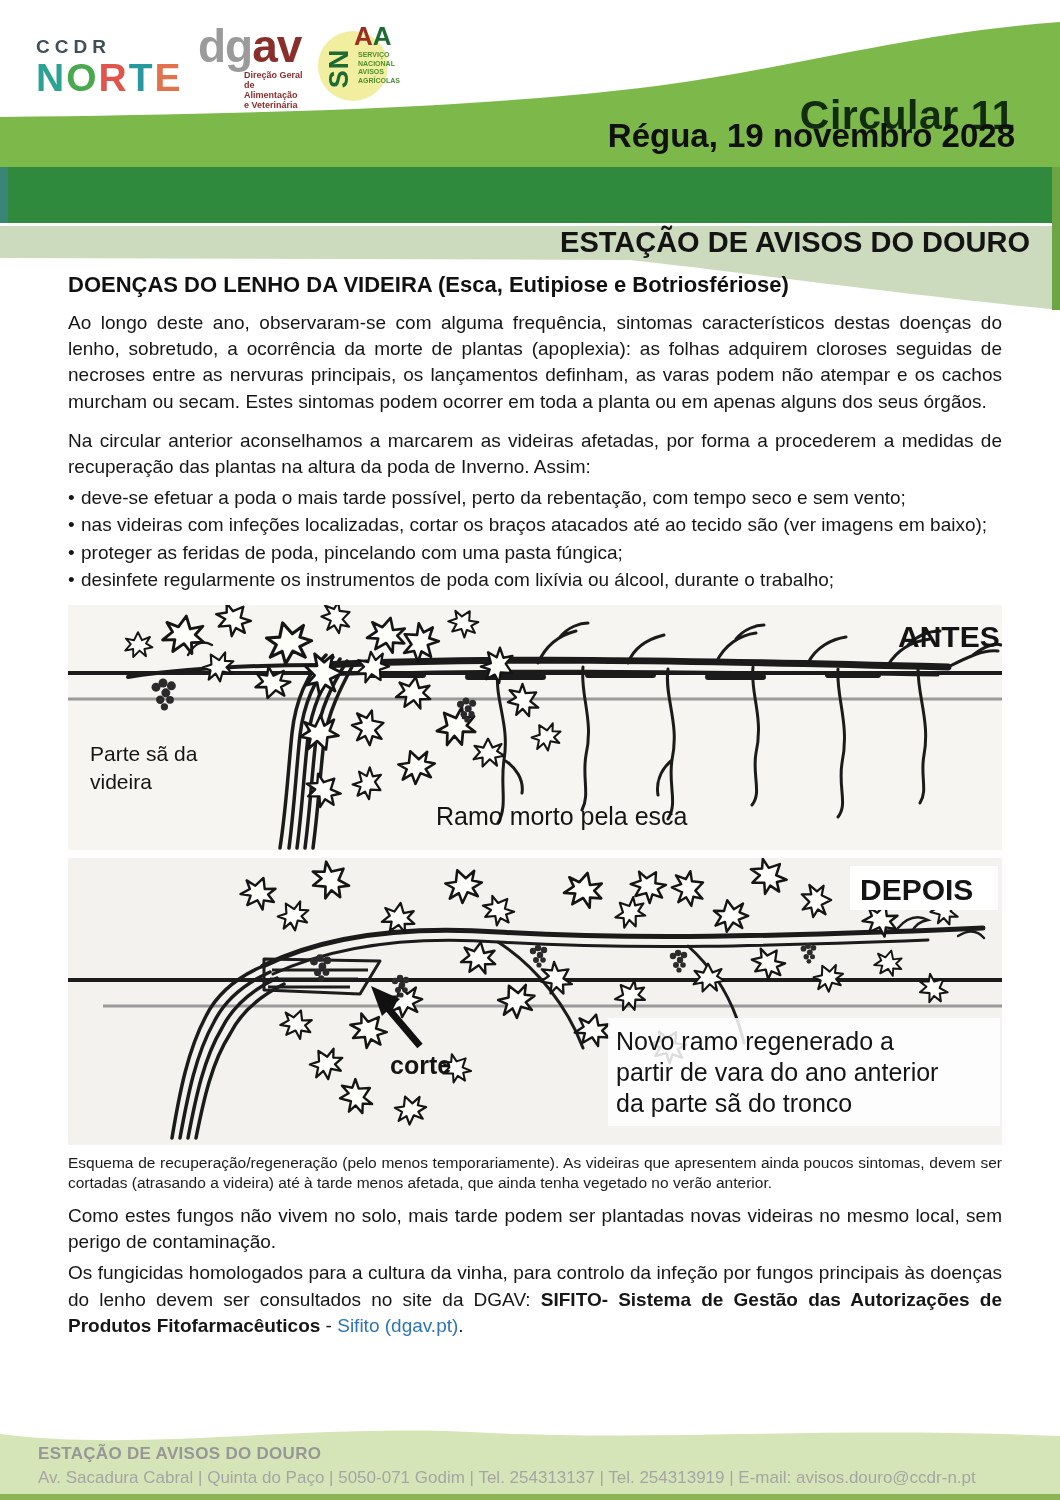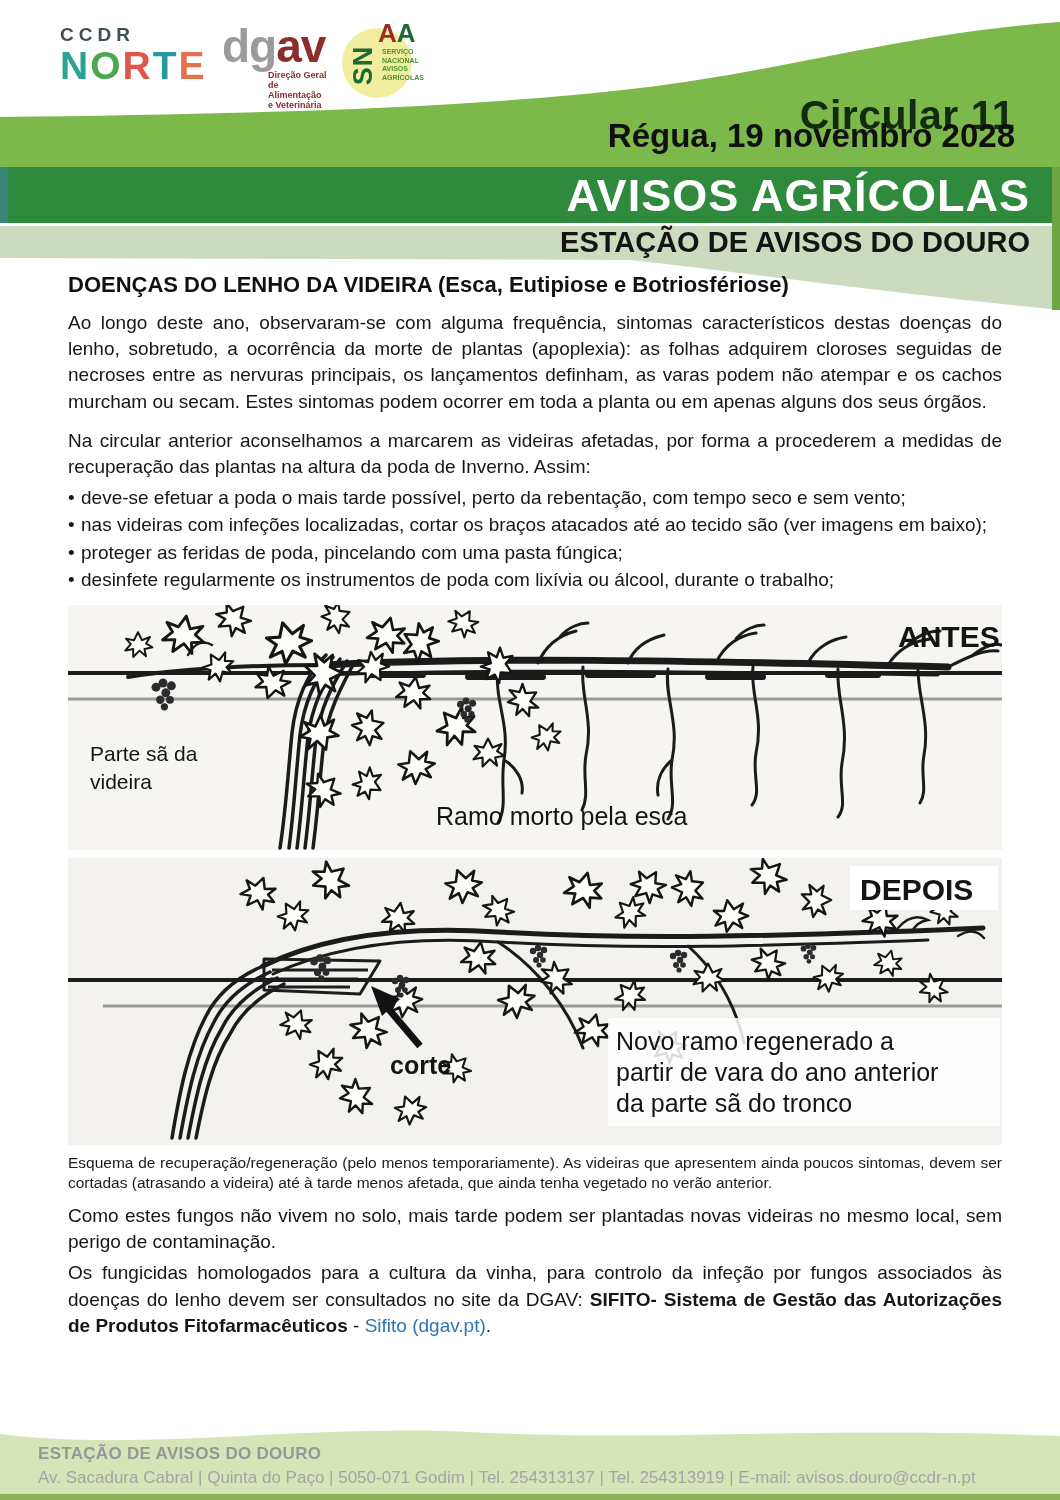--- a/index.html
+++ b/index.html
@@ -8,21 +8,21 @@
   
   #header-svg{position:absolute;top:0;left:0;z-index:0;}
   .hdr-text{position:absolute;right:45px;text-align:right;z-index:3;white-space:nowrap;}
   #circular{top:68px;font-size:41px;font-weight:bold;color:#122c10;letter-spacing:.5px;margin-top:24px;}
   #dateline{top:117px;font-size:33px;font-weight:bold;color:#101010;}
   #band-title{position:absolute;top:170px;left:0;width:1030px;height:53px;z-index:3;
       text-align:right;font-size:45px;font-weight:bold;color:#ffffff;line-height:52px;letter-spacing:1px;}
   #band-subtitle{position:absolute;top:225px;left:0;width:1030px;height:35px;z-index:3;
       text-align:right;font-size:29px;font-weight:bold;color:#141414;line-height:34px;}
   
-  #logos{position:absolute;top:24px;left:60px;z-index:3;display:flex;align-items:flex-start;}
+  #logos{position:absolute;top:24px;left:36px;z-index:3;display:flex;align-items:center;}
   #ccdr{width:160px;}
   #ccdr-top{font-size:19px;font-weight:bold;color:#3f4e57;letter-spacing:5px;}
   #ccdr-norte{font-size:39px;font-weight:bold;letter-spacing:2px;line-height:40px;}
   #ccdr-norte span{display:inline-block;}
   .nl0{color:#2aa392}.nl1{color:#49a94e}.nl2{color:#e0564d}.nl3{color:#26989e}.nl4{color:#e2724d}
   #dgav{margin-left:2px;position:relative;width:110px;}
   #dgav-word{font-size:46px;font-weight:bold;line-height:44px;letter-spacing:-1px;}
   #dgav-dg{color:#9b9b9b}#dgav-av{color:#8a2e2c}
   #dgav-sub{font-size:9px;font-weight:bold;color:#8a2e2c;line-height:10px;margin-left:46px;margin-top:2px;}
   #snaa{position:relative;margin-left:10px;width:86px;height:80px;}
@@ -86,21 +86,20 @@
         <div>SERVIÇO</div>
         <div>NACIONAL</div>
         <div>AVISOS</div>
         <div>AGRÍCOLAS</div>
       </div>
     </div>
   </div>
 
   <div id="circular" class="hdr-text">Circular 11</div>
   <div id="dateline" class="hdr-text">Régua, 19 novembro 2028</div>
-  <div id="band-title">AVISOS AGRÍCOLAS</div>
   <div id="band-subtitle">ESTAÇÃO DE AVISOS DO DOURO</div>
 
   <div id="col">
     <h1 id="doc-title">DOENÇAS DO LENHO DA VIDEIRA (Esca, Eutipiose e Botriosfériose)</h1>
     <p class="para">Ao longo deste ano, observaram-se com alguma frequência, sintomas característicos destas doenças do lenho, sobretudo, a ocorrência da morte de plantas (apoplexia): as folhas adquirem cloroses seguidas de necroses entre as nervuras principais, os lançamentos definham, as varas podem não atempar e os cachos murcham ou secam. Estes sintomas podem ocorrer em toda a planta ou em apenas alguns dos seus órgãos.</p>
     <p class="para tight">Na circular anterior aconselhamos a marcarem as videiras afetadas, por forma a procederem a medidas de recuperação das plantas na altura da poda de Inverno. Assim:</p>
     <ul class="bullets">
       <li>deve-se efetuar a poda o mais tarde possível, perto da rebentação, com tempo seco e sem vento;</li>
       <li>nas videiras com infeções localizadas, cortar os braços atacados até ao tecido são (ver imagens em baixo);</li>
       <li>proteger as feridas de poda, pincelando com uma pasta fúngica;</li>
@@ -257,21 +256,21 @@
       </g>
       <text x="792" y="42" font-size="30" font-weight="bold">DEPOIS</text>
       <text x="322" y="216" font-size="25" font-weight="bold">corte</text>
       <text x="548" y="192" font-size="25">Novo ramo regenerado a</text>
       <text x="548" y="223" font-size="25">partir de vara do ano anterior</text>
       <text x="548" y="254" font-size="25">da parte sã do tronco</text>
     </svg>
 
     <p id="caption">Esquema de recuperação/regeneração (pelo menos temporariamente). As videiras que apresentem ainda poucos sintomas, devem ser cortadas (atrasando a videira) até à tarde menos afetada, que ainda tenha vegetado no verão anterior.</p>
     <p class="para tight">Como estes fungos não vivem no solo, mais tarde podem ser plantadas novas videiras no mesmo local, sem perigo de contaminação.</p>
-    <p class="para"><span>Os fungicidas homologados para a cultura da vinha, para controlo da infeção por fungos associados às doenças do lenho devem ser consultados no site da DGAV: </span><b class="inlinebold">SIFITO- Sistema de Gestão das Autorizações de Produtos Fitofarmacêuticos</b><span> - </span><a class="doclink">Sifito (dgav.pt)</a><span>.</span></p>
+    <p class="para"><span>Os fungicidas homologados para a cultura da vinha, para controlo da infeção por fungos principais às doenças do lenho devem ser consultados no site da DGAV: </span><b class="inlinebold">SIFITO- Sistema de Gestão das Autorizações de Produtos Fitofarmacêuticos</b><span> - </span><a class="doclink">Sifito (dgav.pt)</a><span>.</span></p>
   </div>
 
   <svg id="footer-svg" width="1060" height="92" viewBox="0 0 1060 92">
     <path d="M0,26 C140,44 300,16 470,24 C660,34 820,18 1060,28 L1060,86 L0,86 Z" fill="#d6e5b8"></path>
     <rect x="0" y="86" width="1060" height="6" fill="#8cb457"></rect>
   </svg>
   <div id="footer-title">ESTAÇÃO DE AVISOS DO DOURO</div>
   <div id="footer-address">Av. Sacadura Cabral | Quinta do Paço | 5050-071 Godim | Tel. 254313137 | Tel. 254313919 | E-mail: avisos.douro@ccdr-n.pt</div>
 
 </div>

